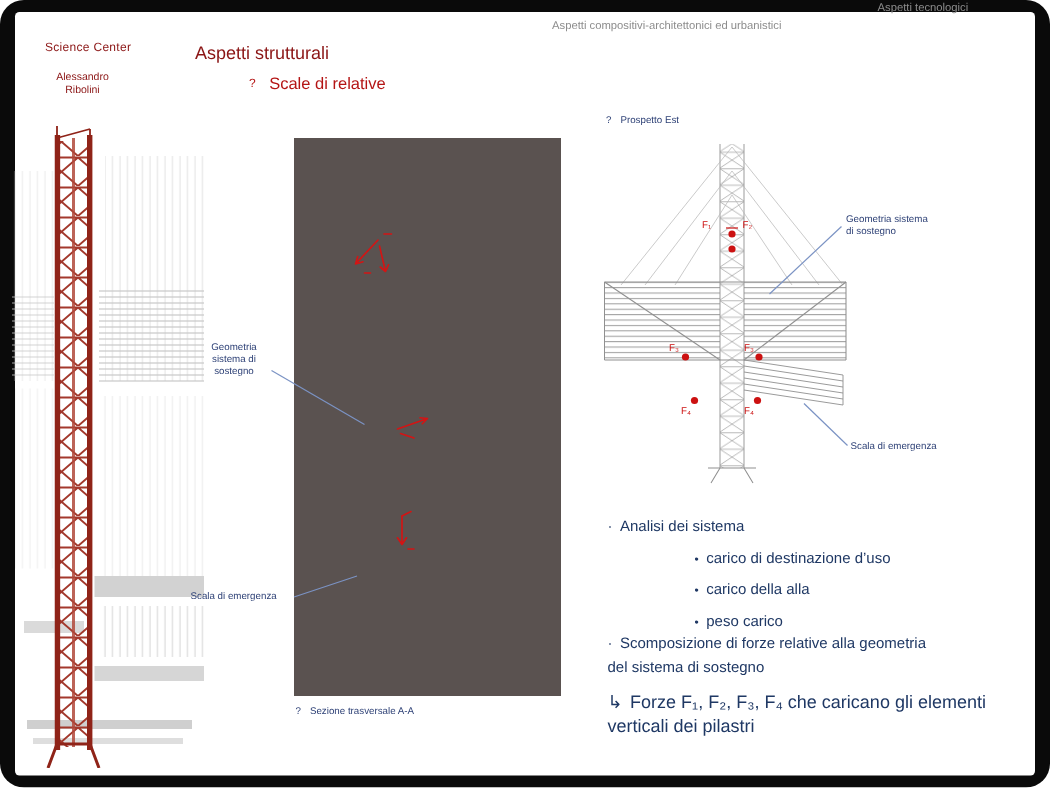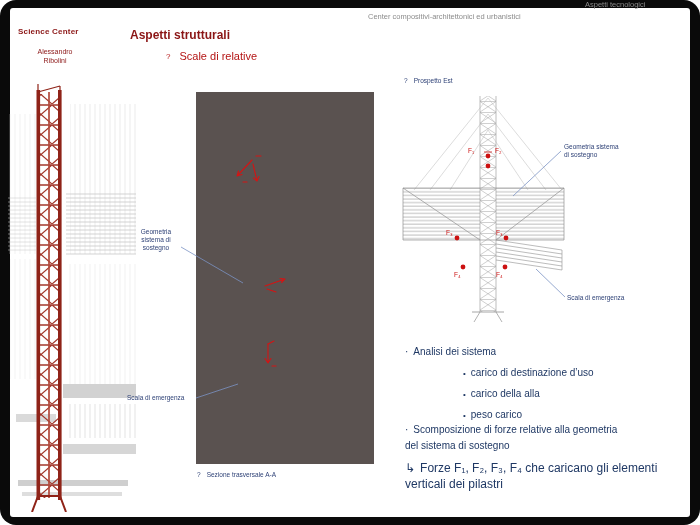--- a/index.html
+++ b/index.html
@@ -5,24 +5,24 @@
   *{margin:0;padding:0;box-sizing:border-box}
   html,body{width:700px;height:525px;background:#ffffff;position:relative;overflow:hidden;
             font-family:"Liberation Sans","DejaVu Sans",sans-serif;}
   .frame{position:absolute;inset:0;background:#0a0a0a;border-radius:16px}
   .slide{position:absolute;left:10px;top:8px;width:680px;height:509px;background:#ffffff;border-radius:3px}
 
   .brand,.author,.title,.subtitle,.nav,.tower,.panel,.panel-cap,.elev-cap,
   .geo-left,.stair-left,.elevation,.geo-right,.stair-right,
   .item1,.sub,.item2,.item3,.overlay{position:absolute}
 
-  .brand{left:18px;top:27px;font-size:8px;font-weight:bold;color:#8b1515;letter-spacing:.2px}
+  .brand{left:30px;top:27px;font-size:8px;font-weight:normal;color:#8b1515;letter-spacing:.2px}
   .author{left:26px;top:48px;width:58px;text-align:center;font-size:7px;color:#8b1515;line-height:1.25}
   .author span{display:block}
-  .title{left:130px;top:28px;font-size:12px;font-weight:bold;color:#8b1515}
+  .title{left:130px;top:28px;font-size:12px;font-weight:normal;color:#8b1515}
   .subtitle{left:166px;top:50px;font-size:11px;color:#b41414}
   .subtitle .qmark{font-size:8px;margin-right:9px;position:relative;top:-1px}
   .nav{font-size:7.5px;color:#8c8c8c;cursor:pointer}
   .nav1{left:368px;top:12px}
   .nav2{left:585px;top:0}
 
   .tower{left:8px;top:84px;width:128px;height:428px}
   .panel{left:196px;top:92px;width:178px;height:372px;background:#5a5250}
 
   .caption{font-size:6.5px;color:#2f4277}
@@ -63,21 +63,21 @@
 
 <div class="brand">Science Center</div>
 <div class="author">
   <span>Alessandro</span>
   <span>Ribolini</span>
 </div>
 <div class="title">Aspetti strutturali</div>
 <div class="subtitle">
   <span class="qmark">?</span><span>Scale di relative</span>
 </div>
-<div class="nav nav1">Center compositivi-architettonici ed urbanistici</div>
+<div class="nav nav1">Aspetti compositivi-architettonici ed urbanistici</div>
 <div class="nav nav2">Aspetti tecnologici</div>
 
 <div class="tower">
   <svg width="128" height="428" viewBox="0 0 128 428">
     <defs>
       <pattern id="vsketch" width="5" height="12" patternUnits="userSpaceOnUse">
         <path d="M2,0 V12" stroke="#dcdcdc" stroke-width="0.8"></path>
       </pattern>
       <pattern id="hsketch" width="10" height="4" patternUnits="userSpaceOnUse">
         <path d="M0,2 H10" stroke="#c8c8c8" stroke-width="0.9"></path>

